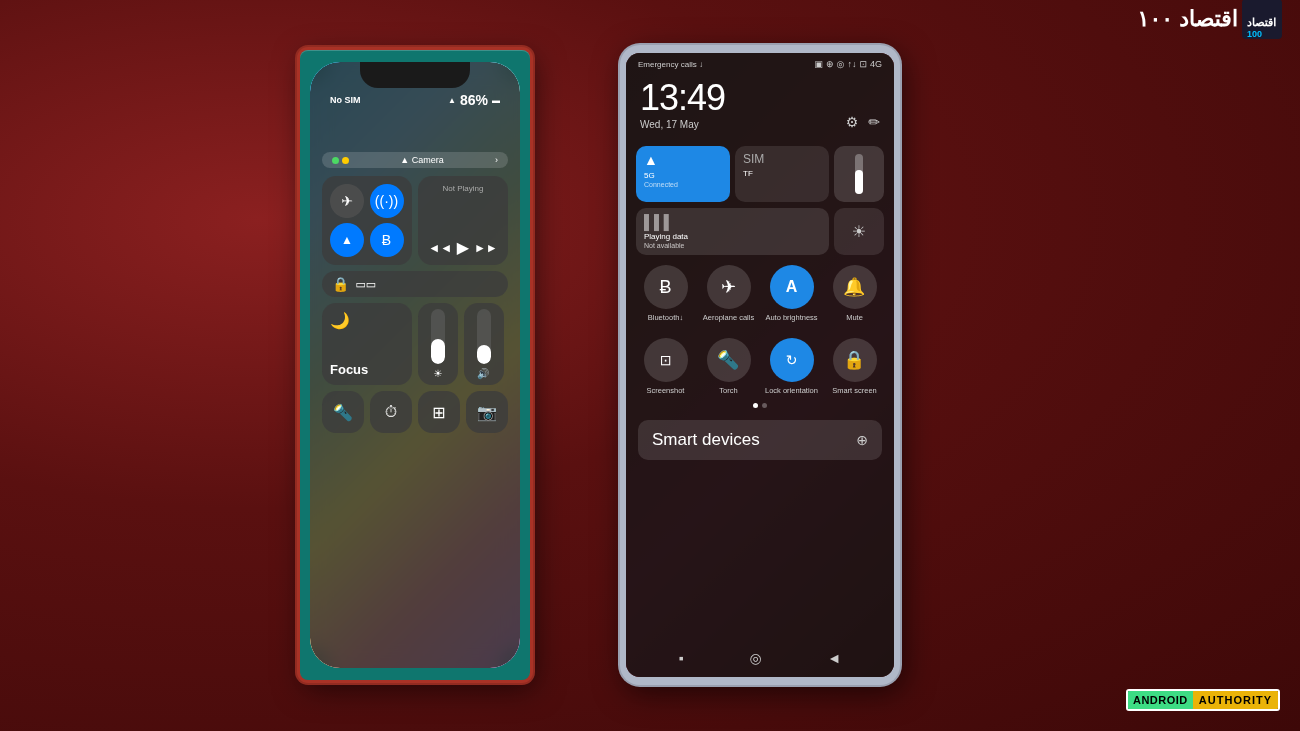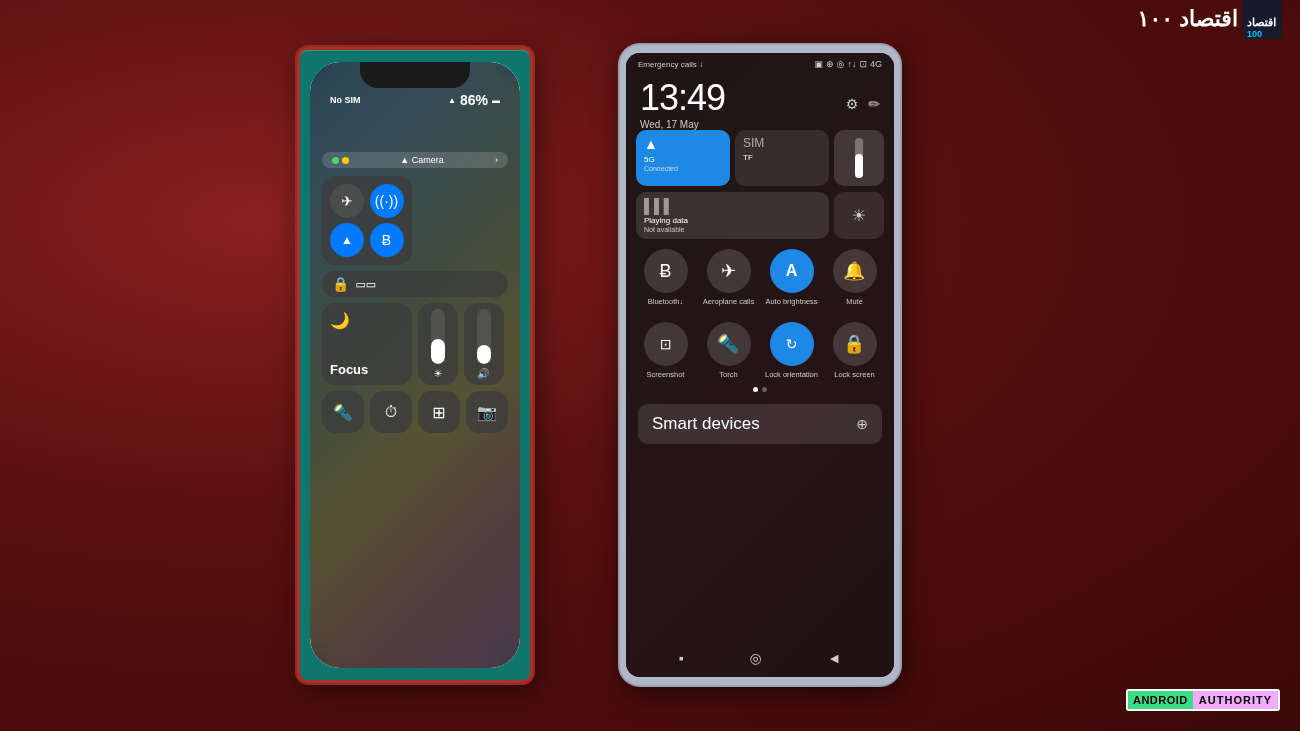--- a/index.html
+++ b/index.html
@@ -68,21 +68,21 @@
     }
     .android-badge {
       background: #3ddc84;
       color: #000;
       font-weight: bold;
       font-size: 11px;
       padding: 3px 5px;
       letter-spacing: 0.5px;
     }
     .authority-badge {
-      background: #f0abfc;
+      background: #eab308;
       color: #000;
       font-weight: bold;
       font-size: 11px;
       padding: 3px 6px;
       letter-spacing: 1px;
     }
 
     
     .iphone-container {
       position: absolute;
@@ -388,24 +388,24 @@
       display: flex;
       gap: 3px;
       align-items: center;
     }
     .android-status-icon {
       color: #ccc;
       font-size: 9px;
     }
 
     .android-time-area {
-      padding: 4px 14px 0;
+      padding: 4px 14px 16px;
       display: flex;
       justify-content: space-between;
-      align-items: center;
+      align-items: flex-end;
     }
     .android-time {
       font-size: 36px;
       color: white;
       font-weight: 300;
       letter-spacing: -1px;
     }
     .android-date {
       font-size: 10px;
       color: #ccc;
@@ -623,20 +623,28 @@
 
         <div class="ios-grid">
 
           <div class="ios-connectivity">
             <div class="ios-conn-btn">✈</div>
             <div class="ios-conn-btn active">((·))</div>
             <div class="ios-conn-btn active" style="font-size:12px">▲</div>
             <div class="ios-conn-btn active">Ƀ</div>
           </div>
 
+          <div class="ios-media-player">
+            <span class="ios-media-title">Not Playing</span>
+            <div class="ios-media-controls">
+              <span class="media-btn">◄◄</span>
+              <span class="media-btn" style="font-size:16px">▶</span>
+              <span class="media-btn">►►</span>
+            </div>
+          </div>
 
           <div class="ios-wide-btn">
             <span class="ios-lock-icon">🔒</span>
             <span class="ios-screen-mirror">▭▭</span>
           </div>
 
           <div class="ios-focus-btn">
             <span style="font-size:16px">🌙</span>
             <span class="ios-focus-label">Focus</span>
           </div>
@@ -766,21 +774,21 @@
               <div class="android-toggle-label">Torch</div>
             </div>
 
             <div class="android-toggle-item">
               <div class="android-toggle-circle active" style="font-size:14px">↻</div>
               <div class="android-toggle-label">Lock orientation</div>
             </div>
 
             <div class="android-toggle-item">
               <div class="android-toggle-circle">🔒</div>
-              <div class="android-toggle-label">Lock screen</div>
+              <div class="android-toggle-label">Smart screen</div>
             </div>
           </div>
         </div>
 
         <div class="android-dots">
           <div class="android-dot active"></div>
           <div class="android-dot"></div>
         </div>
 
         <div class="android-smart-section">

